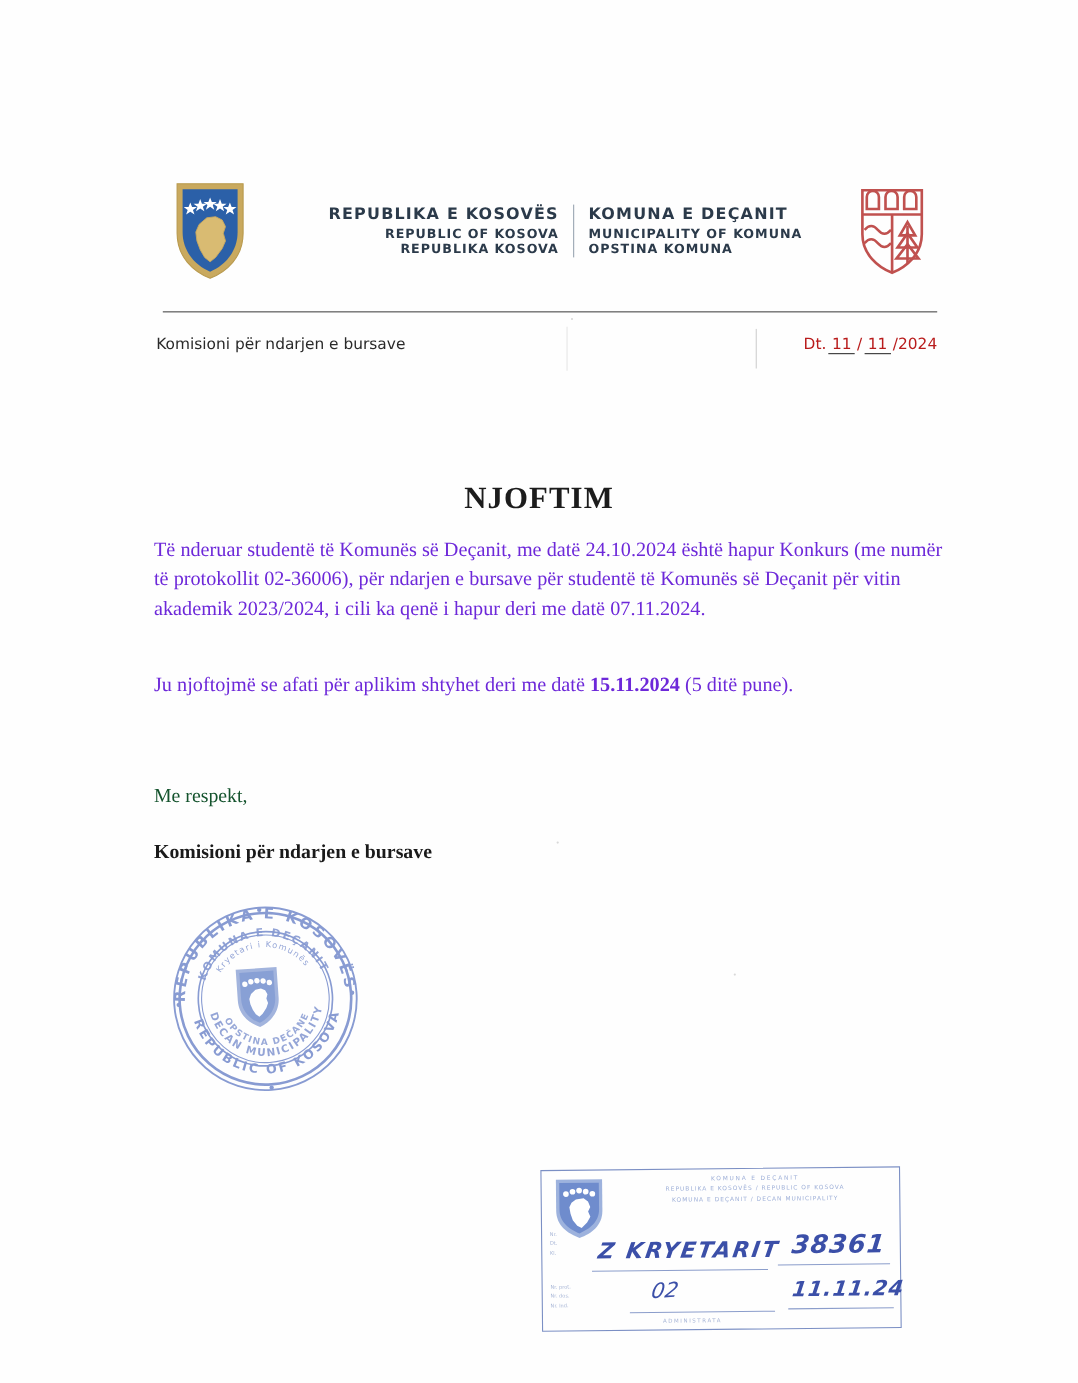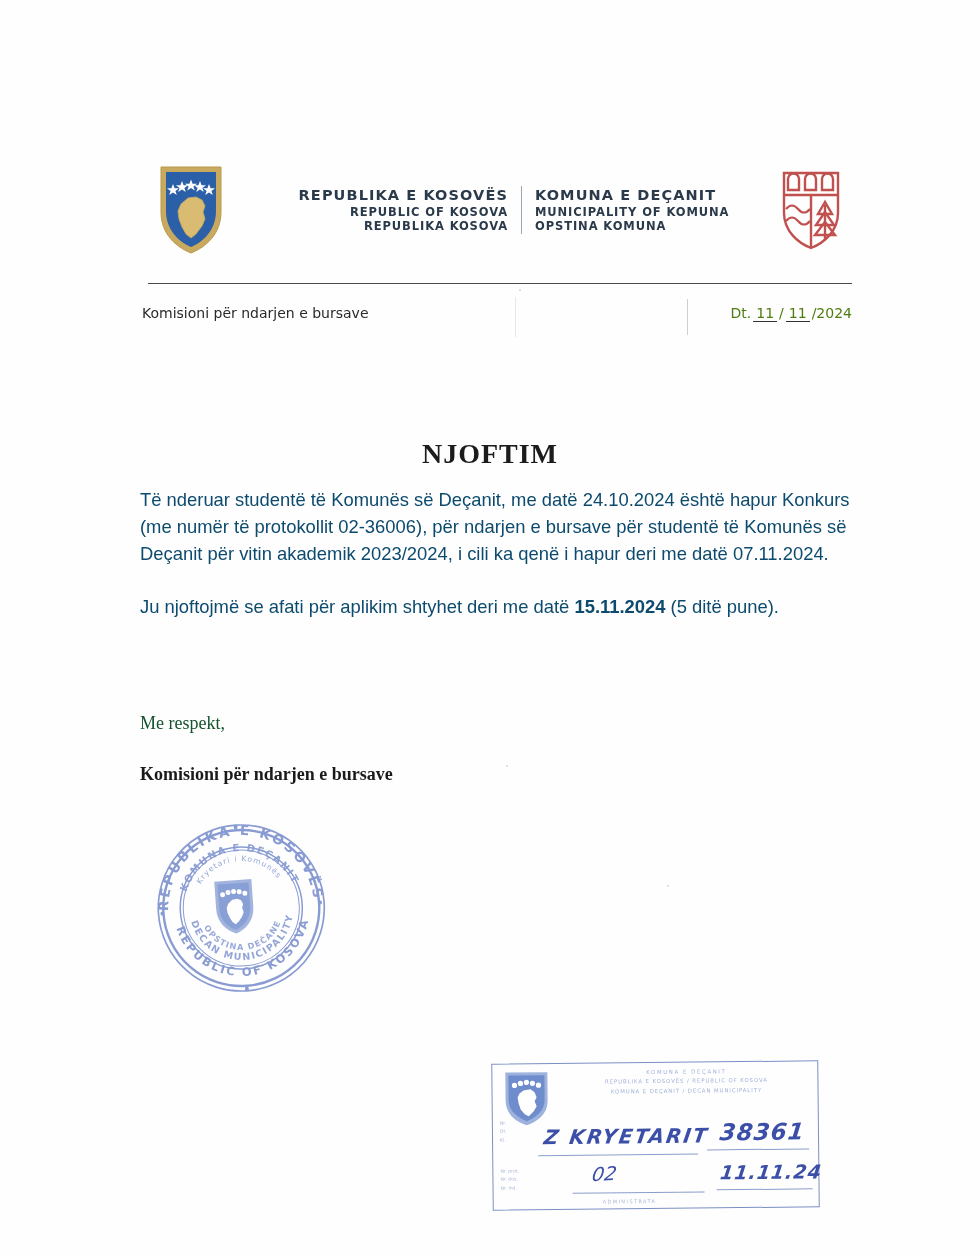--- a/index.html
+++ b/index.html
@@ -114,21 +114,21 @@
     width: 1px;
     height: 36px;
     background: #cfcfcf;
   }
   .meta-date {
     position: absolute;
     right: 2px;
     top: 0;
     font-family: "DejaVu Sans", sans-serif;
     font-size: 14px;
-    color: #4d7c0f;
+    color: #b91c1c;
     white-space: nowrap;
   }
   .meta-date .u {
     border-bottom: 1.3px solid #333;
     padding: 0 3px;
     margin: 0 2px;
   }
 
   
   .doc-title {
@@ -146,29 +146,29 @@
   }
 
   
   .body-block {
     position: absolute;
     left: 140px;
     top: 486px;
     width: 718px;
   }
   .para {
-    font-family: Liberation Sans, sans-serif;
+    font-family: Liberation Serif, serif;
     font-size: 18.4px;
     line-height: 1.47;
-    color: #0c4a6e;
+    color: #6d28d9;
     text-align: left;
     margin: 0;
   }
   .para-2 {
-    margin-top: 26px;
+    margin-top: 42px;
   }
   .bold { font-weight: bold; }
 
   
   .sig-block {
     position: absolute;
     left: 140px;
     top: 713px;
     width: 500px;
   }

